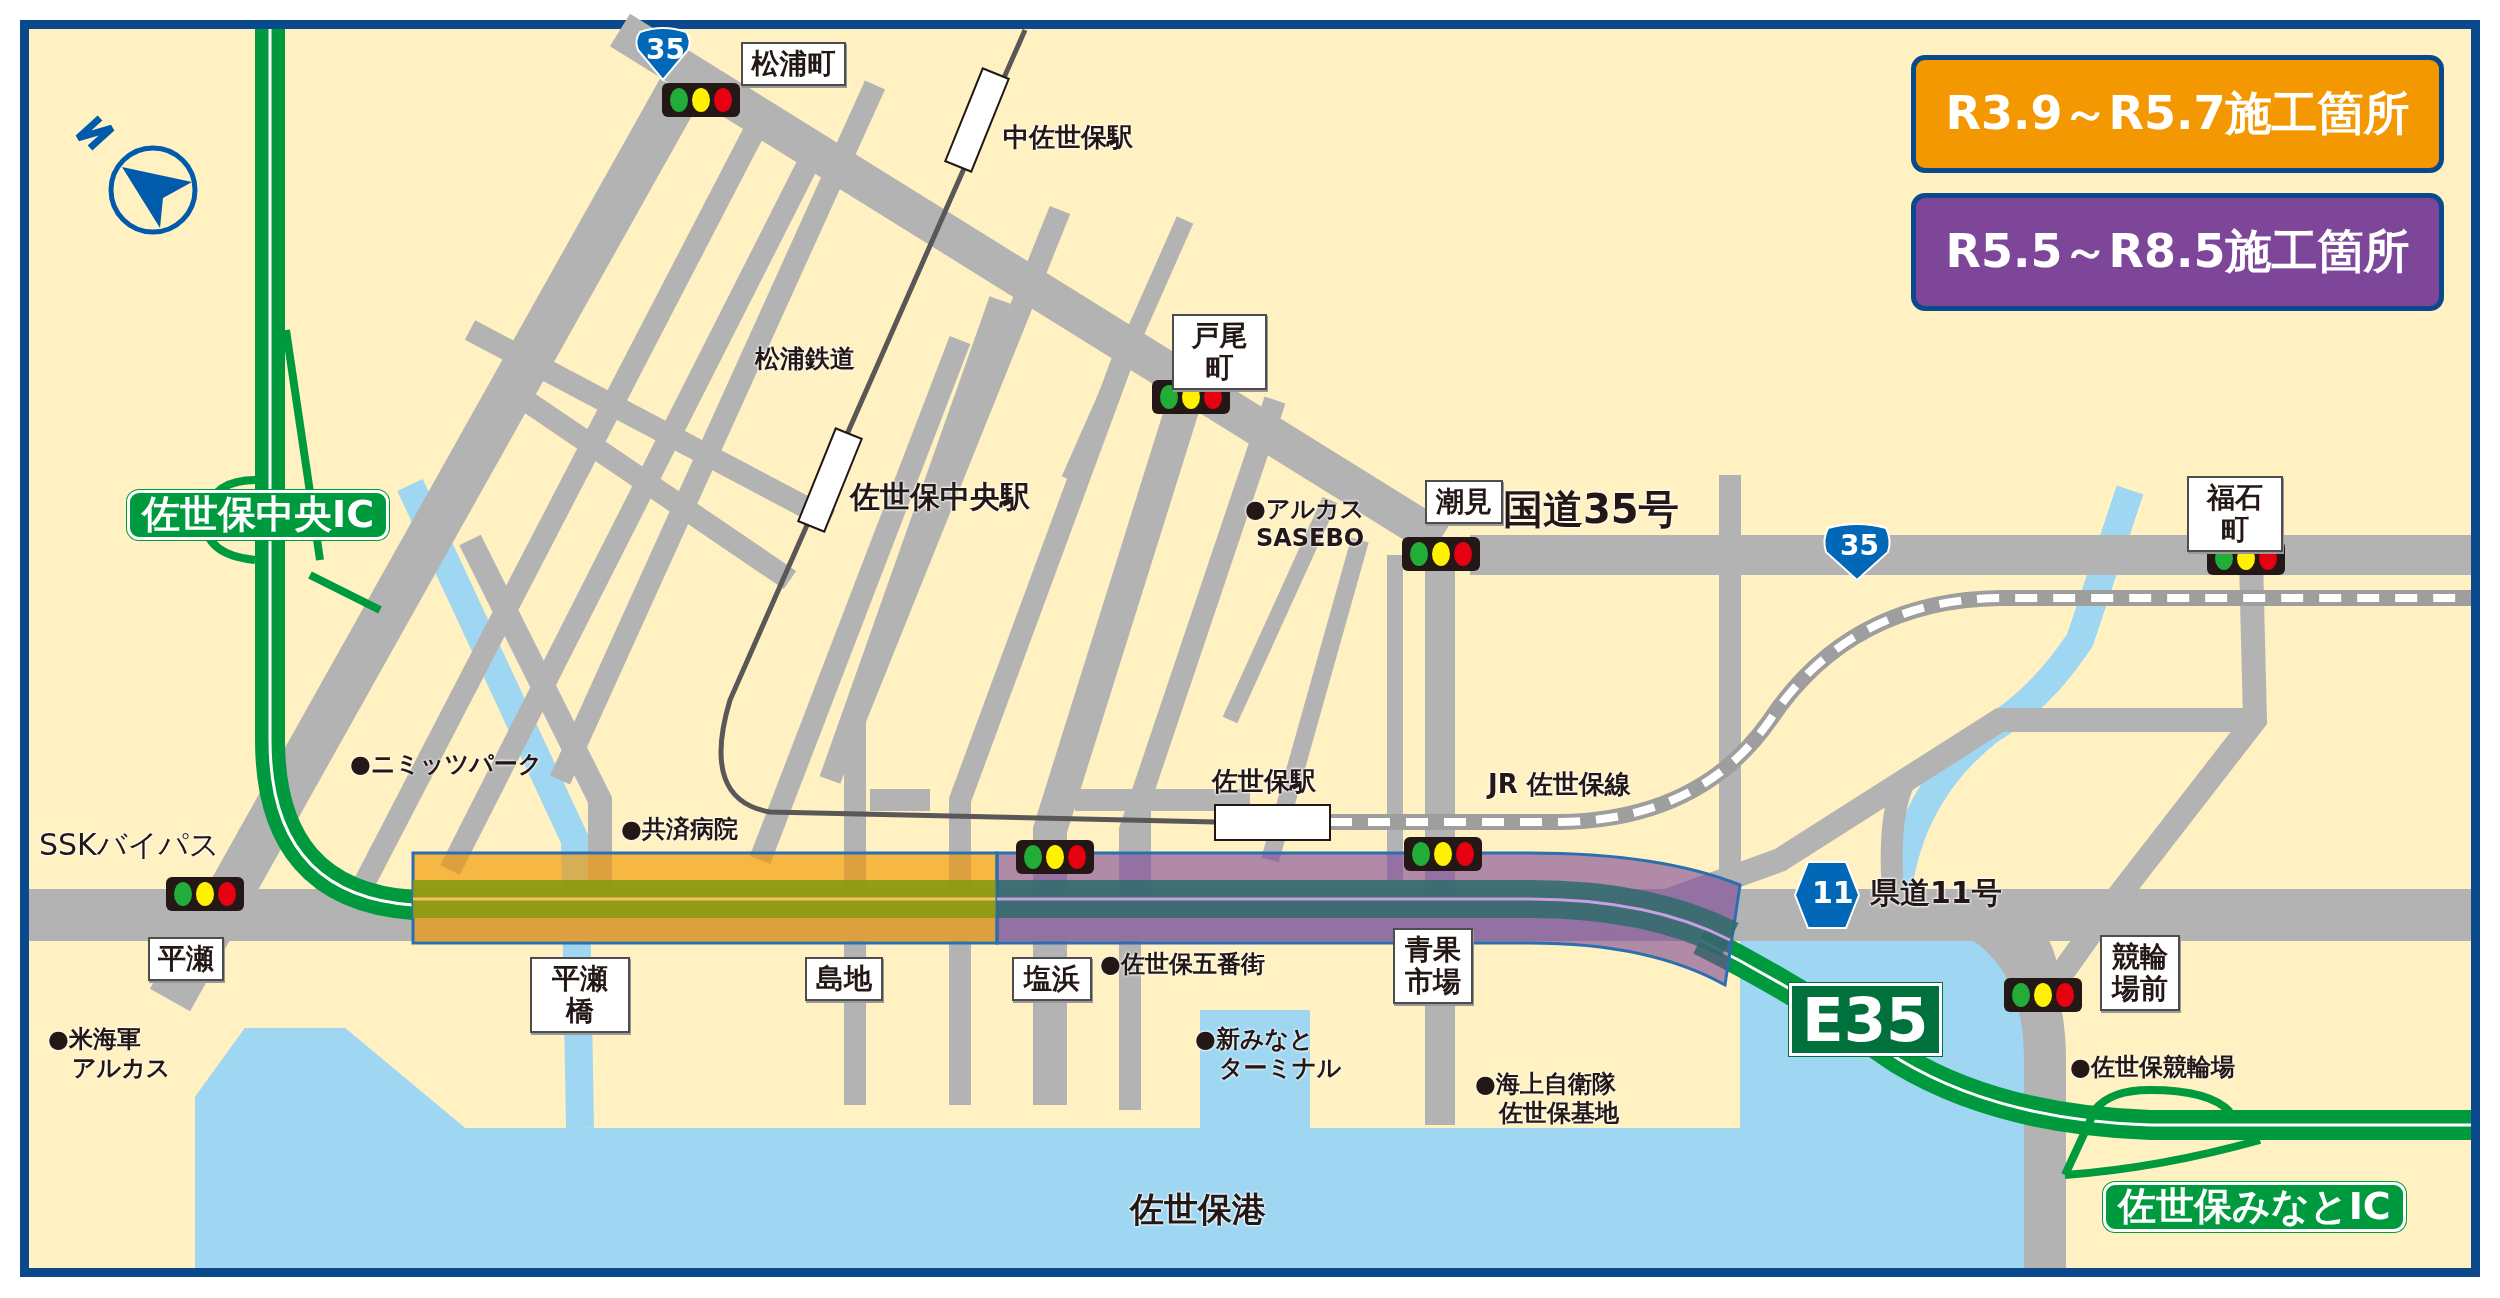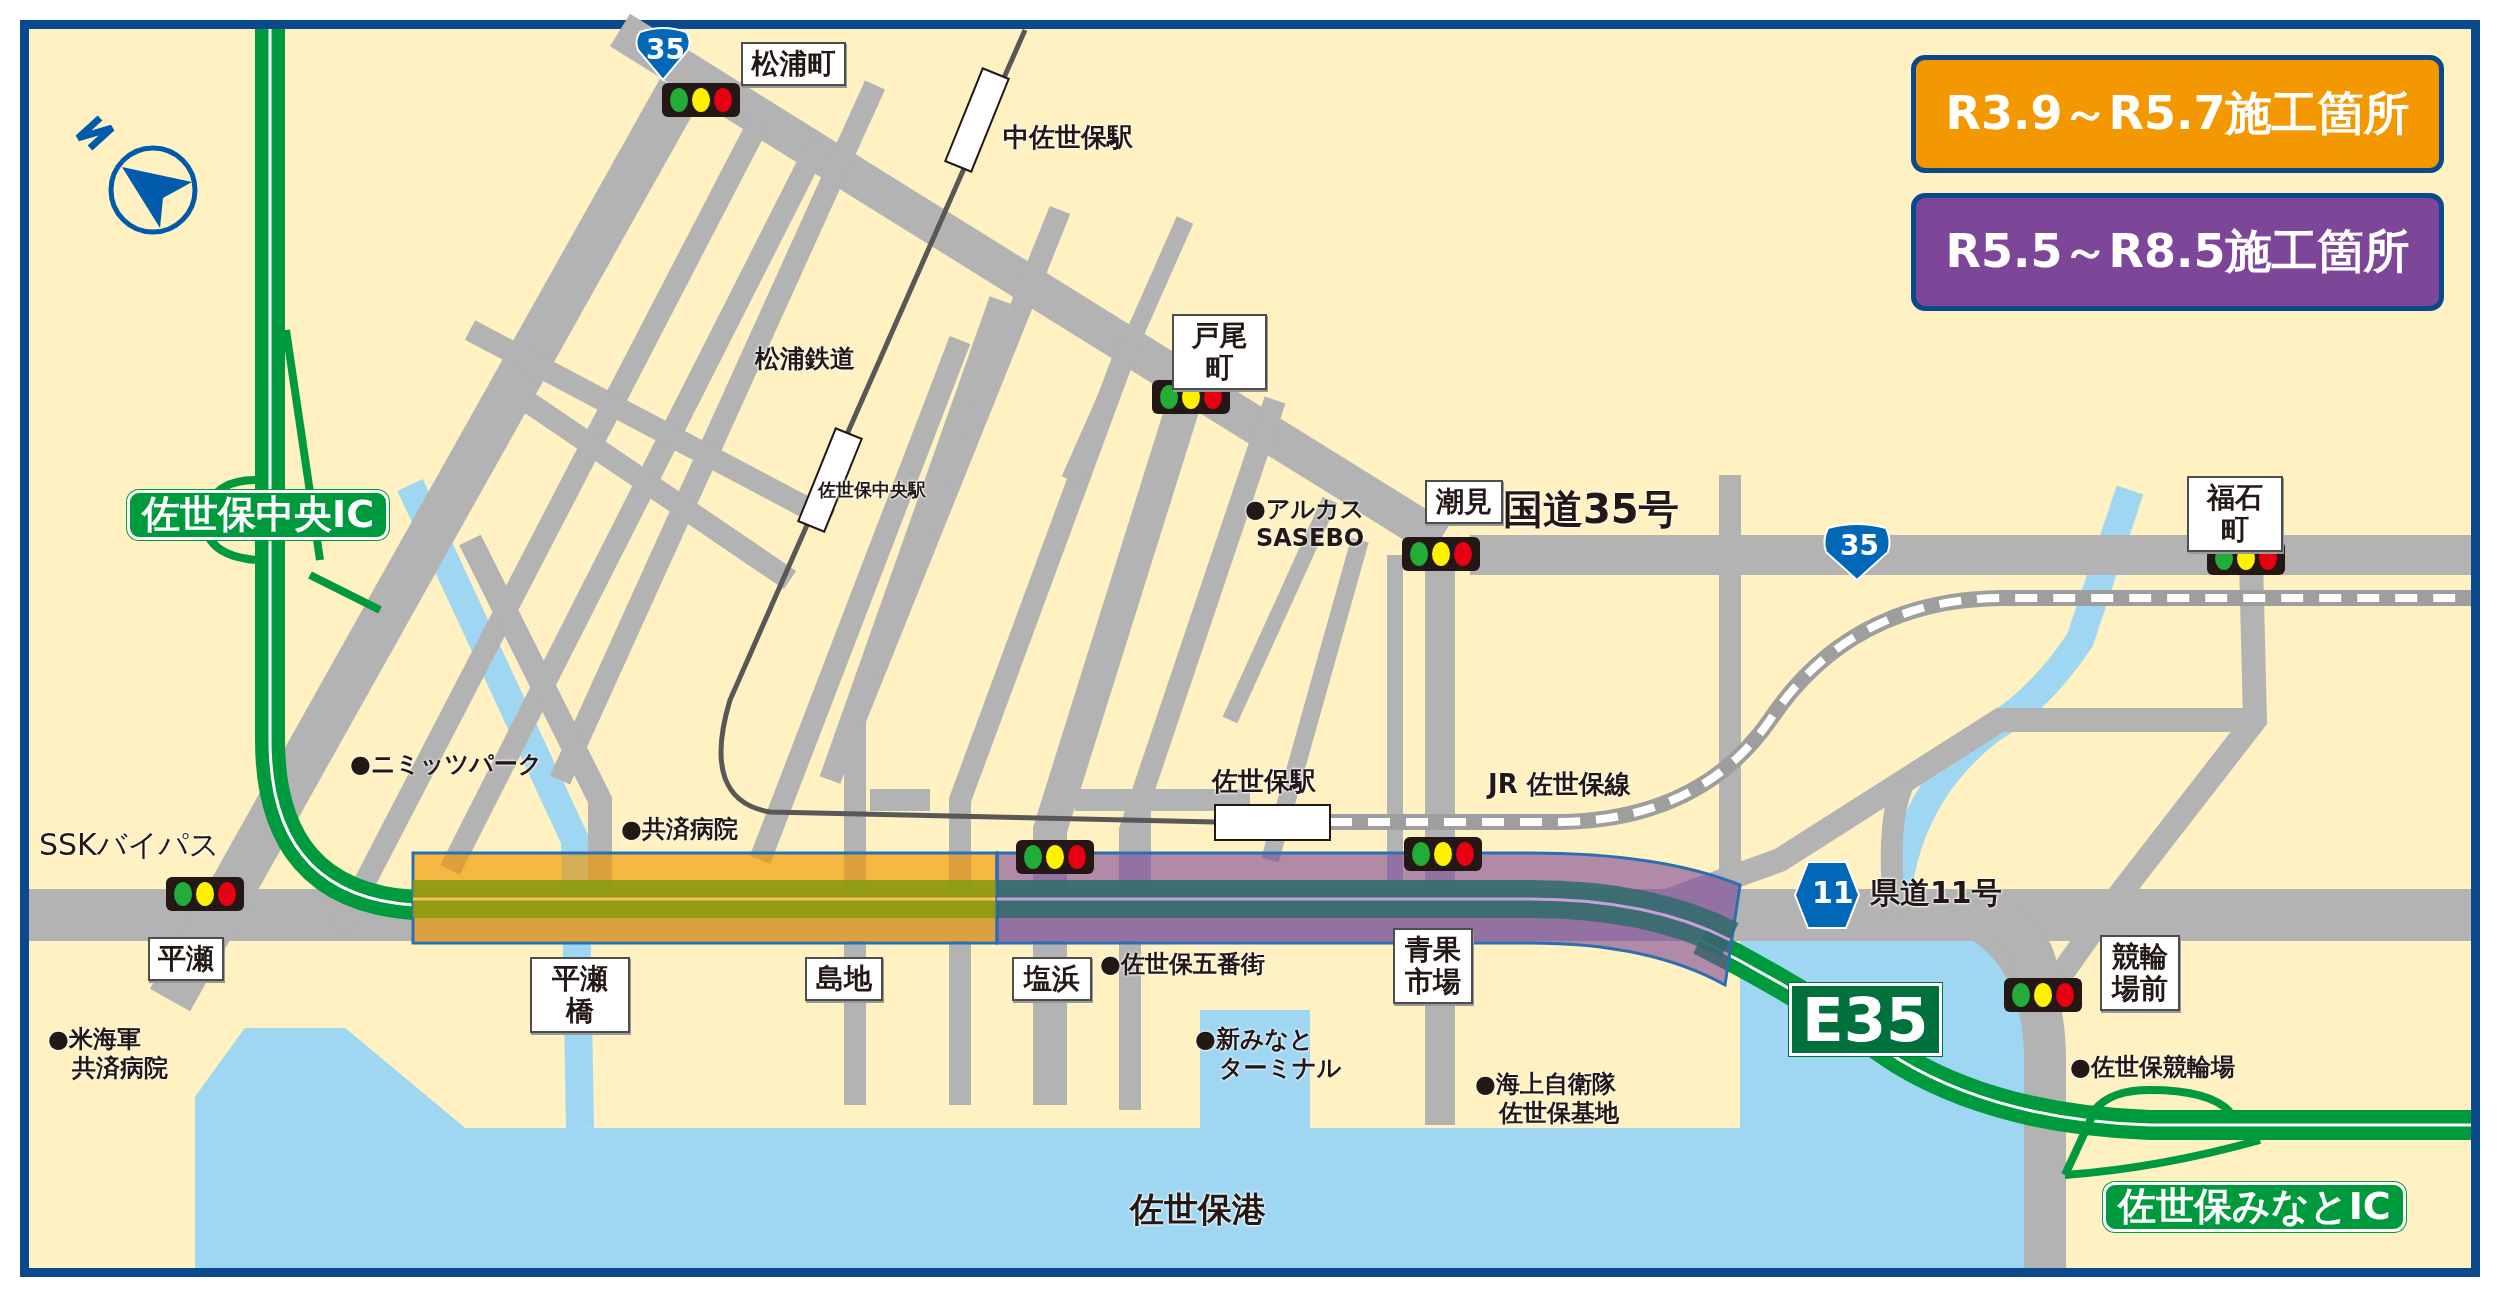--- a/index.html
+++ b/index.html
@@ -206,21 +206,21 @@
 <div class="box-lbl" style="left:148px;top:937px;width:76px;">平瀬</div>
 <div class="box-lbl" style="left:530px;top:957px;width:100px;">平瀬橋</div>
 <div class="box-lbl" style="left:805px;top:957px;width:78px;">島地</div>
 <div class="box-lbl" style="left:1012px;top:957px;width:80px;">塩浜</div>
 <div class="box-lbl" style="left:1393px;top:928px;width:80px;white-space:pre-line;">青果
 市場</div>
 <div class="box-lbl" style="left:2100px;top:935px;width:80px;white-space:pre-line;">競輪
 場前</div>
 
 <div class="lbl" style="left:1003px;top:123px;font-size:26px;">中佐世保駅</div>
-<div class="lbl" style="left:818px;top:480px;font-size:18px;">佐世保中央駅</div>
+<div class="lbl" style="left:850px;top:480px;font-size:30px;">佐世保中央駅</div>
 <div class="lbl" style="left:1212px;top:767px;font-size:26px;">佐世保駅</div>
 
 <div class="lbl" style="left:755px;top:345px;font-size:25px;">松浦鉄道</div>
 <div class="lbl" style="left:1488px;top:770px;font-size:26px;text-align:center;">JR 佐世保線</div>
 
 <div class="lbl" style="left:1482px;top:486px;font-size:40px;padding-left:21px;">国道35号</div>
 <div class="lbl" style="left:1870px;top:876px;font-size:30px;">県道11号</div>
 <div class="lbl" style="left:39px;top:828px;font-size:30px;font-weight:normal;">SSKバイパス</div>
 <div class="e-badge" style="left:1789px;top:983px;">E35</div>
 
@@ -228,18 +228,18 @@
 <div class="ic-badge" style="left:2103px;top:1182px;">佐世保みなとIC</div>
 
 <div class="poi" style="left:350px;top:750px;">●ニミッツパーク</div>
 <div class="poi" style="left:621px;top:815px;">●共済病院</div>
 <div class="poi" style="left:1245px;top:495px;white-space:pre;text-align:right;">●アルカス
 SASEBO</div>
 <div class="poi" style="left:1100px;top:950px;">●佐世保五番街</div>
 <div class="poi" style="left:1195px;top:1025px;white-space:pre;">●新みなと
 　ターミナル</div>
 <div class="poi" style="left:48px;top:1025px;white-space:pre;">●米海軍
-　共済病院</div>
+　アルカス</div>
 <div class="poi" style="left:1475px;top:1070px;white-space:pre;">●海上自衛隊
 　佐世保基地</div>
 <div class="poi" style="left:2070px;top:1053px;">●佐世保競輪場</div>
 
 <div class="lbl" style="left:1130px;top:1190px;font-size:34px;">佐世保港</div>
 
 </body></html>

